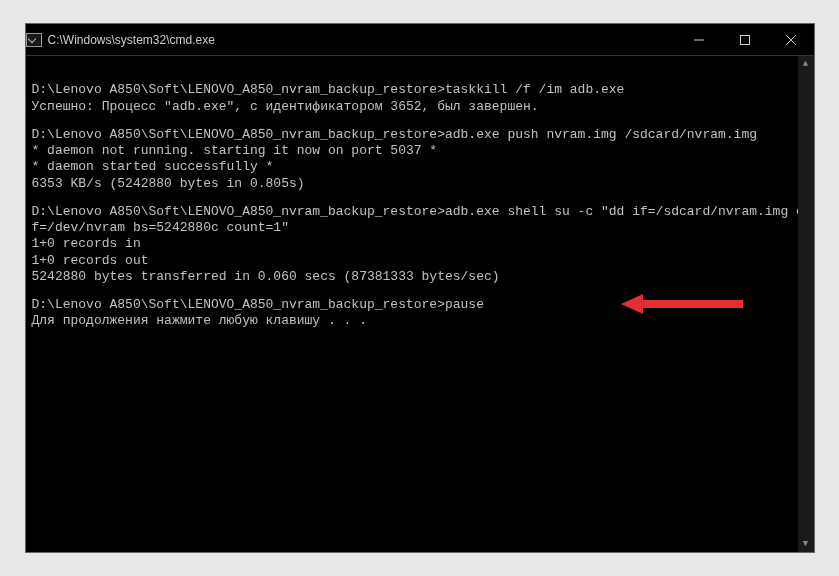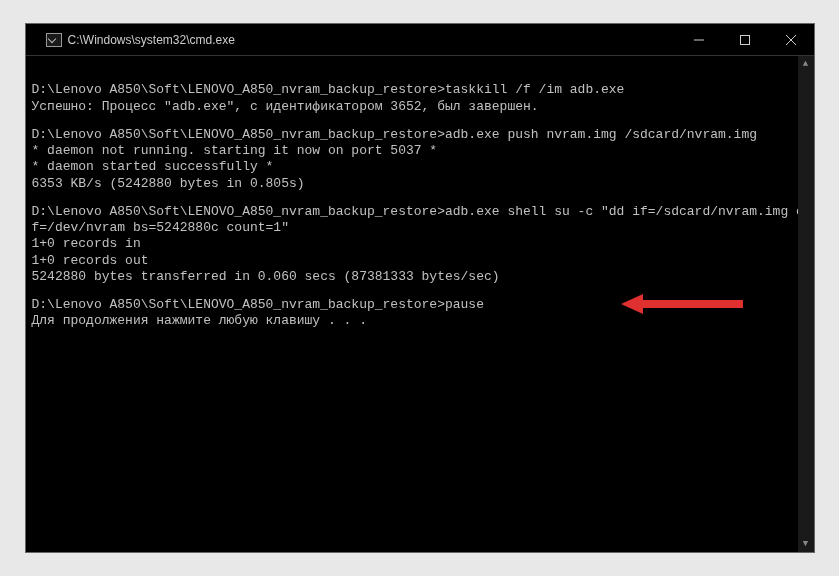--- a/index.html
+++ b/index.html
@@ -20,21 +20,21 @@
       display: flex;
       flex-direction: column;
       position: relative;
     }
     .titlebar {
       height: 32px;
       background: #000;
       display: flex;
       align-items: center;
       justify-content: space-between;
-      padding-left: 20px;
+      padding-left: 0;
       color: #ccc;
       font-family: "Segoe UI", sans-serif;
       font-size: 12px;
       border-bottom: 1px solid #333;
     }
     .title-left {
       display: flex;
       align-items: center;
       gap: 6px;
     }

